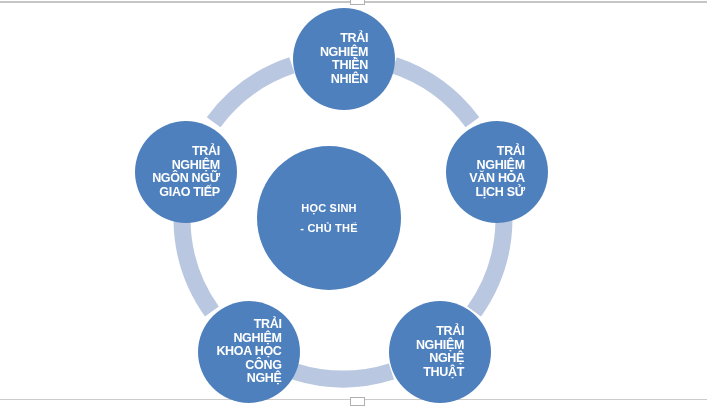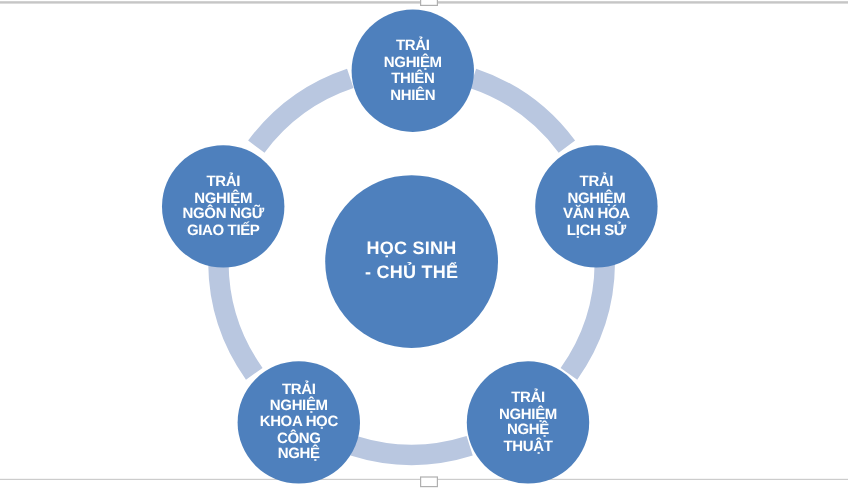--- a/index.html
+++ b/index.html
@@ -38,26 +38,26 @@
     color:var(--text);
     display:flex;align-items:center;justify-content:center;
     text-align:center;
     font-weight:bold;
     white-space:pre-line;
     z-index:4;
     letter-spacing:-0.3px;
   }
   .node.outer{
     width:102px;height:102px;
-    font-size:12.5px;line-height:13.5px;
+    font-size:12.5px;line-height:13.5px;text-align:right;
   }
   .node.center{
     width:144px;height:144px;
-    left:271px;top:146px;
-    font-size:15px;line-height:20px;
+    left:257px;top:146px;
+    font-size:11px;line-height:20px;
     letter-spacing:0.2px;
   }
   .node.pos-top{left:293px;top:8px;}
   .node.pos-right{left:446px;top:121px;}
   .node.pos-bottom-right{left:389px;top:301px;}
   .node.pos-bottom-left{left:198px;top:301px;}
   .node.pos-left{left:135px;top:121px;}
 </style>
 </head>
 <body>

